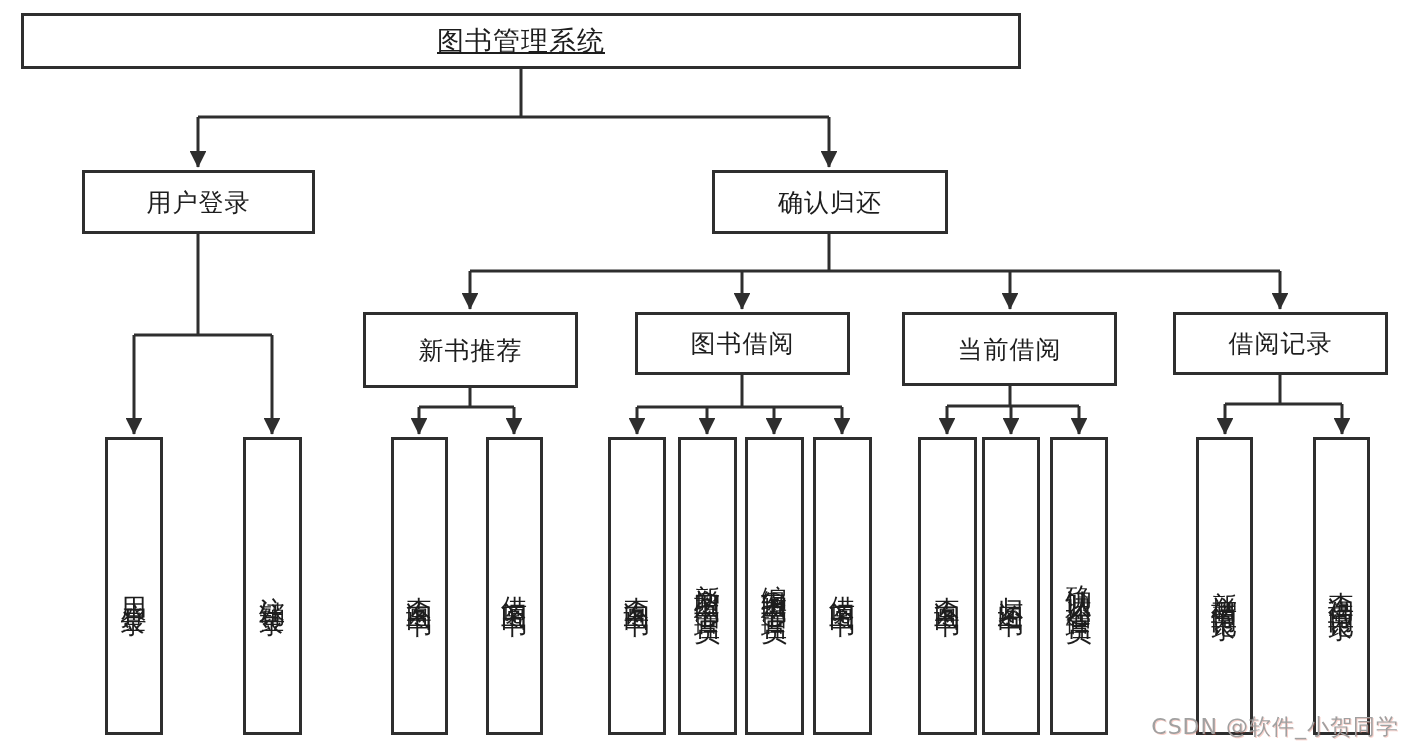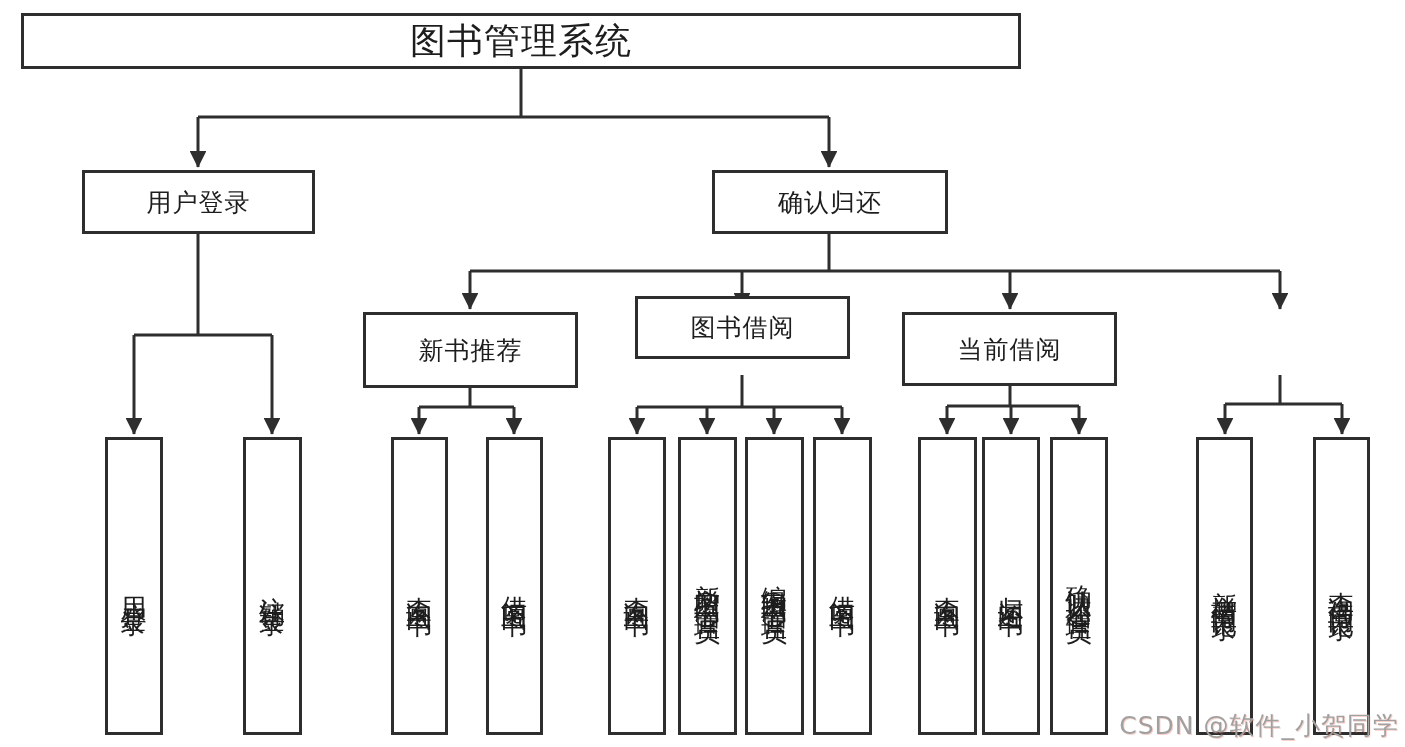--- a/index.html
+++ b/index.html
@@ -18,41 +18,41 @@
   .hbox{
     position:absolute;
     border:3px solid var(--line);
     background:#ffffff;
     display:flex;align-items:center;justify-content:center;
     color:var(--ink);
     font-size:25px;
     letter-spacing:1px;
     white-space:nowrap;
   }
-  .hbox.root{font-size:36px;}
+  .hbox.root{font-size:27px;text-decoration:underline;}
   .vbox{
     position:absolute;
     top:437px;height:298px;
     border:3px solid var(--line);
     background:#ffffff;
     display:flex;align-items:center;justify-content:center;
     color:var(--ink);
   }
   .vlbl{
     writing-mode:vertical-rl;
     text-orientation:mixed;
     font-size:26px;
     letter-spacing:5px;
     line-height:1;
     white-space:nowrap;
   }
   .watermark{
     position:absolute;
     right:6px;bottom:5px;
-    font-size:25px;
+    font-size:22px;
     letter-spacing:1px;
     color:var(--watermark);
     text-shadow:1px 1px 0 rgba(235,90,70,0.28);
     white-space:nowrap;
   }
 </style>
 </head>
 <body>
 
 <div class="stage">
@@ -119,25 +119,28 @@
   <div class="hbox" style="left:82px;top:170px;width:233px;height:64px">
     <span>用户登录</span>
   </div>
   <div class="hbox" style="left:712px;top:170px;width:236px;height:64px">
     <span>确认归还</span>
   </div>
 
   <div class="hbox" style="left:363px;top:312px;width:215px;height:76px">
     <span>新书推荐</span>
   </div>
-  <div class="hbox" style="left:635px;top:296px;width:215px;height:63px">
+  <div class="hbox" style="left:635px;top:312px;width:215px;height:63px">
     <span>图书借阅</span>
   </div>
   <div class="hbox" style="left:902px;top:312px;width:215px;height:74px">
     <span>当前借阅</span>
+  </div>
+  <div class="hbox" style="left:1173px;top:312px;width:215px;height:63px">
+    <span>借阅记录</span>
   </div>
 
   <div class="vbox" style="left:105px;width:58px">
     <span class="vlbl">用户登录</span>
   </div>
   <div class="vbox" style="left:243px;width:59px">
     <span class="vlbl">注销登录</span>
   </div>
 
   <div class="vbox" style="left:391px;width:57px">

